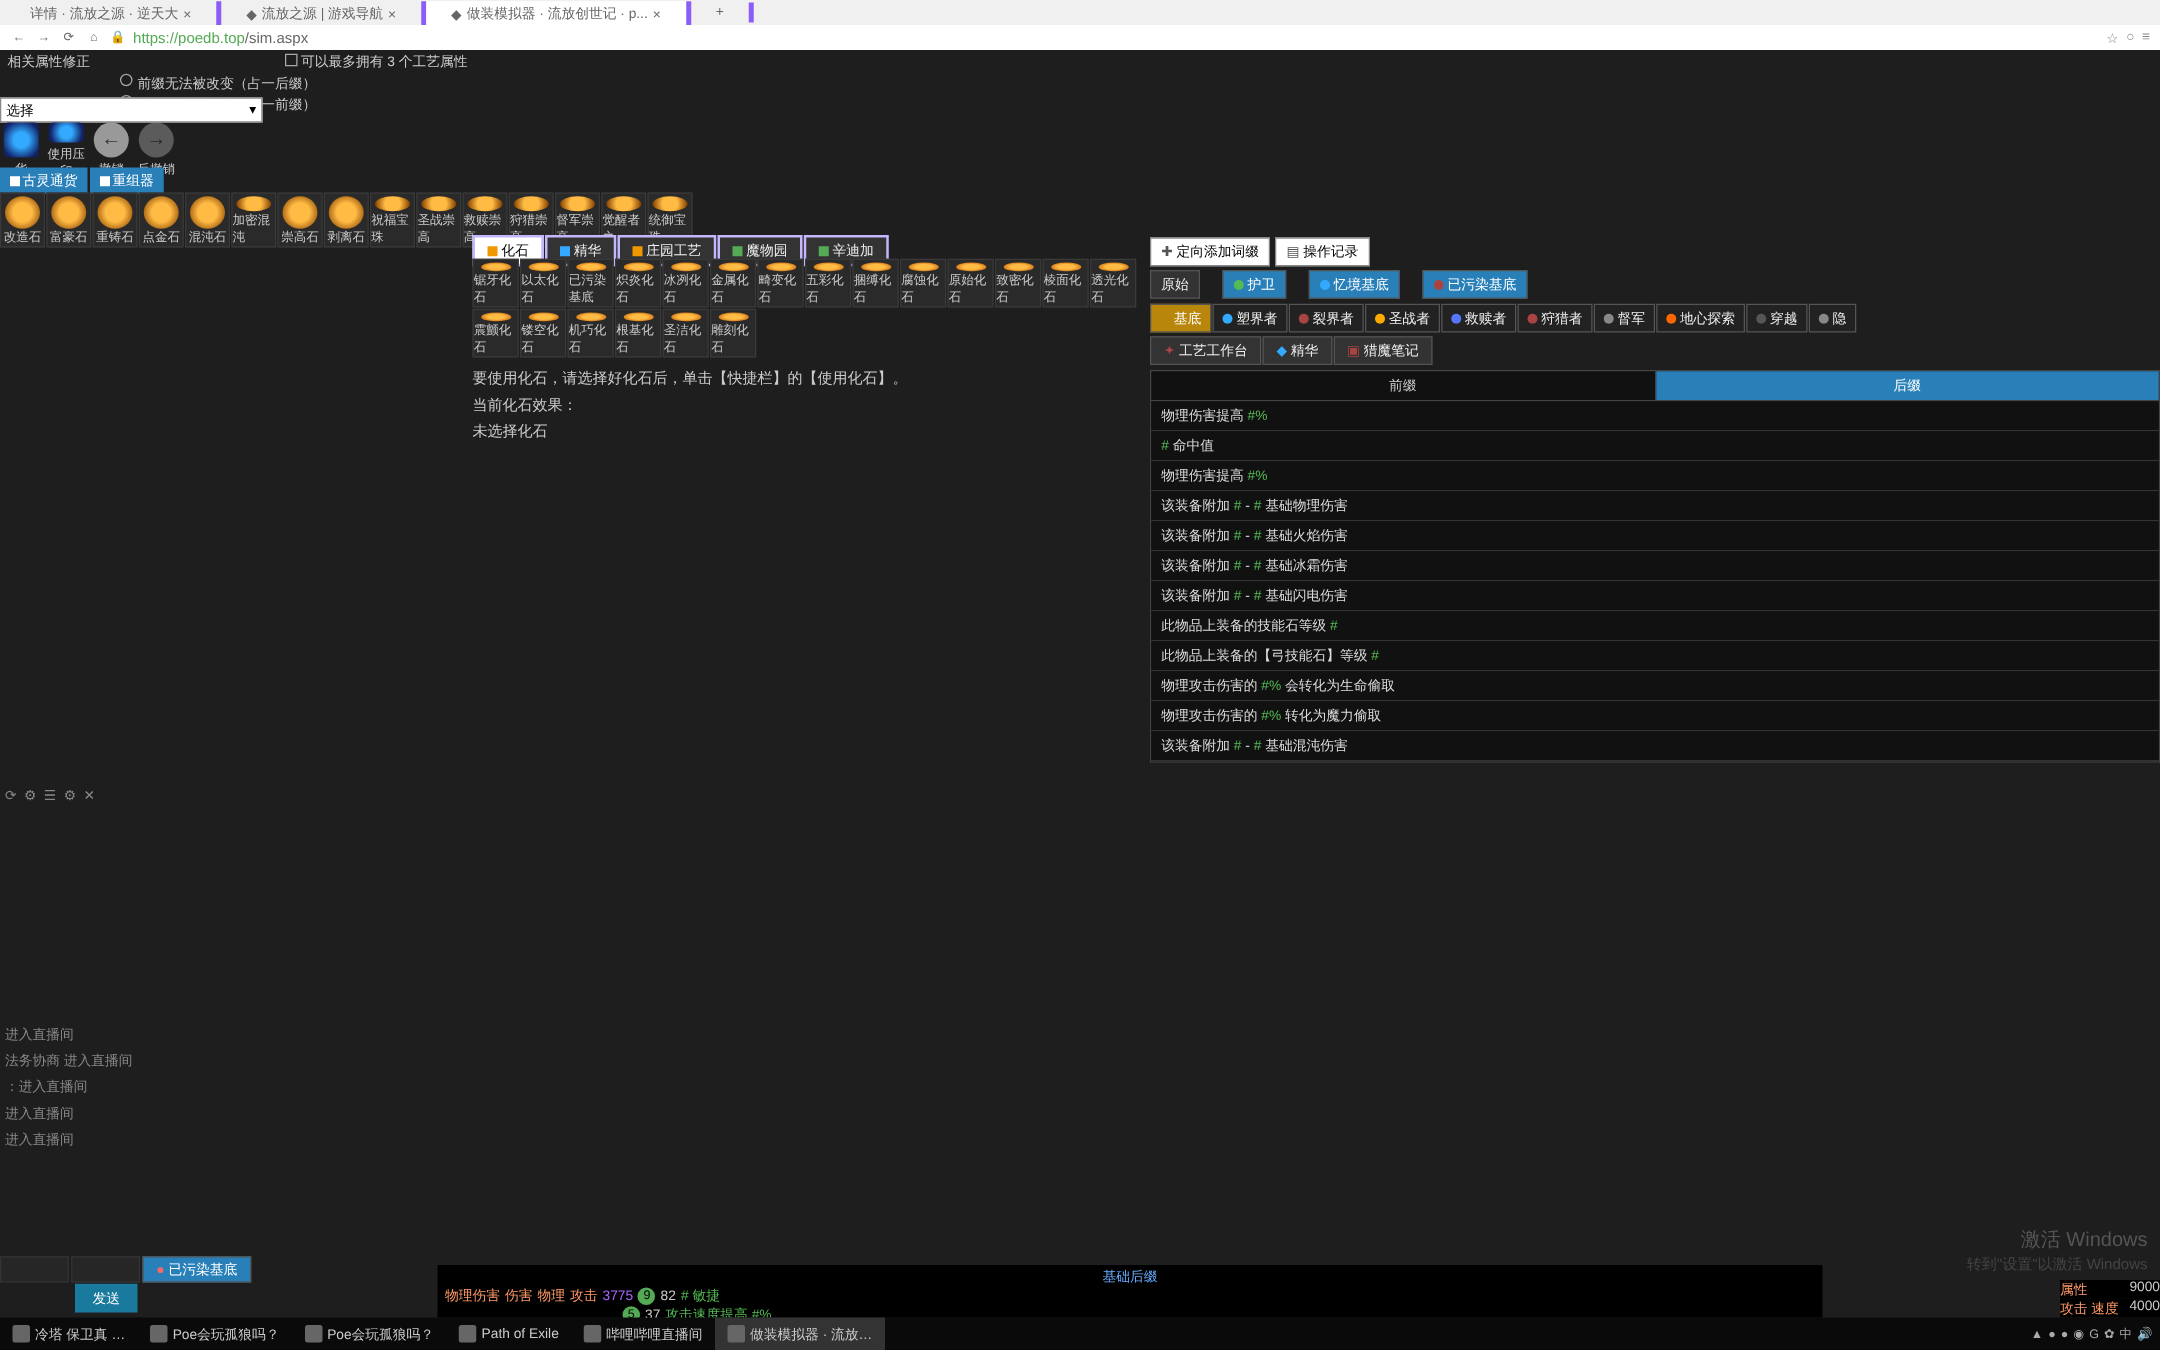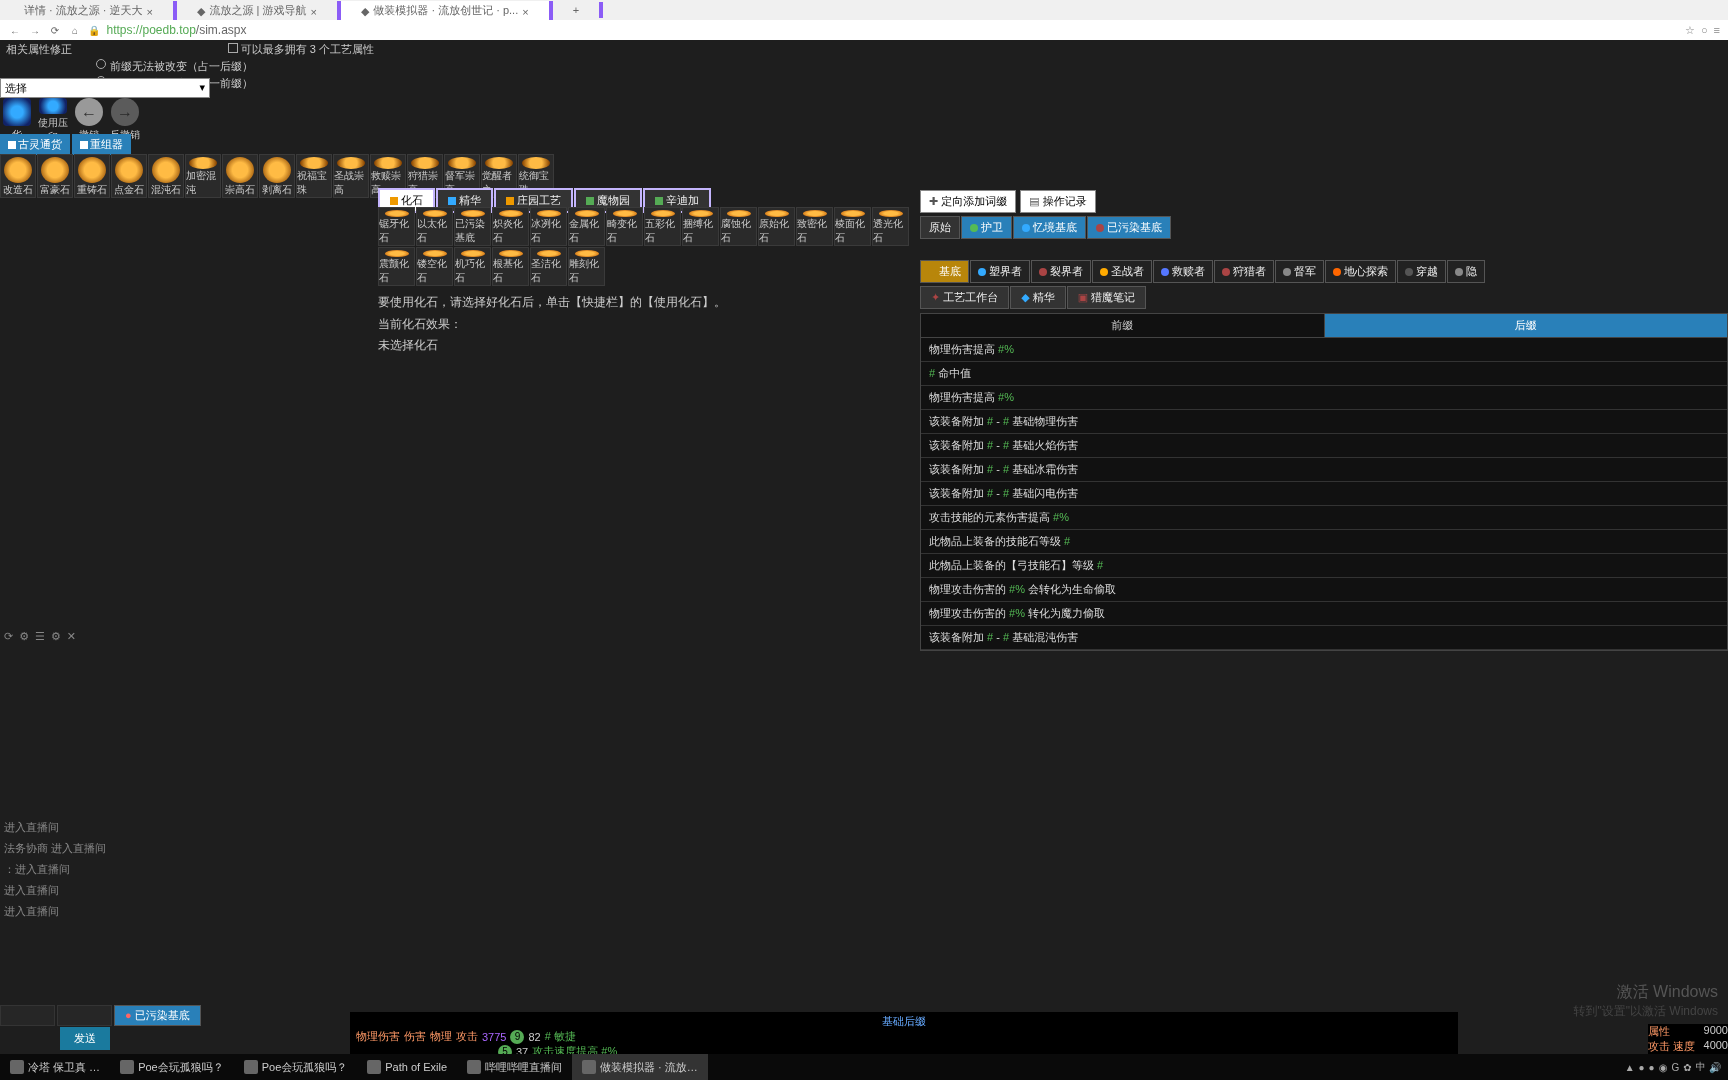--- a/index.html
+++ b/index.html
@@ -57,21 +57,21 @@
 .fossil-slot{width:37px;height:39px;background:#2a2a2a;border:1px solid #3a3a3a;display:flex;flex-direction:column;align-items:center;font-size:10px;color:#ccc}
 .fossil-icon{width:24px;height:22px;background:radial-gradient(ellipse,#fb4 40%,#b50 90%);border-radius:50% 50% 45% 45%;margin-top:2px}
 
 .fossil-help{position:absolute;top:252px;left:378px;font-size:12px;color:#ccc;line-height:1.8}
 
 .right-panel{position:absolute;top:150px;left:920px;right:0}
 .rp-toprow{display:flex;gap:4px;margin-bottom:3px}
 .rp-btn{background:#fff;color:#000;padding:3px 8px;font-size:11px;border:1px solid #888;display:flex;align-items:center;gap:3px}
 .rp-btn .pl{color:#555}
 
-.rp-tabs{display:flex;gap:1px;margin-bottom:21px}
+.rp-tabs{display:flex;gap:18px;margin-bottom:4px}
 .rp-tab{padding:3px 8px;font-size:11px;background:#333;color:#eee;border:1px solid #555;display:flex;align-items:center;gap:3px}
 .rp-tab.on{background:#2980b9;color:#fff}
 .ric{width:8px;height:8px;border-radius:50%;display:inline-block}
 .ric.g{background:#5b5}
 .ric.b{background:#3af}
 
 .rp-faction{display:flex;gap:1px;margin-bottom:3px;flex-wrap:wrap}
 .rp-fac{padding:3px 7px;font-size:11px;background:#222;color:#eee;border:1px solid #555;display:flex;align-items:center;gap:3px}
 .rp-fac.on{background:#b8860b;color:#fff}
 .fic2{width:8px;height:8px;display:inline-block;border-radius:50%}
@@ -476,21 +476,20 @@
       <div class="rp-hcell on">后缀</div>
     </div>
     <div class="mod-list" id="mod-list">
         <div class="mod-row">物理伤害提高 <span class="h">#</span><span class="h">%</span></div>
         <div class="mod-row"><span class="h">#</span> 命中值</div>
         <div class="mod-row">物理伤害提高 <span class="h">#</span><span class="h">%</span></div>
         <div class="mod-row">该装备附加 <span class="h">#</span> - <span class="h">#</span> 基础物理伤害</div>
         <div class="mod-row">该装备附加 <span class="h">#</span> - <span class="h">#</span> 基础火焰伤害</div>
         <div class="mod-row">该装备附加 <span class="h">#</span> - <span class="h">#</span> 基础冰霜伤害</div>
         <div class="mod-row">该装备附加 <span class="h">#</span> - <span class="h">#</span> 基础闪电伤害</div>
-        <div class="mod-row">攻击技能的元素伤害提高 <span class="h">#</span><span class="h">%</span></div>
         <div class="mod-row">此物品上装备的技能石等级 <span class="h">#</span></div>
         <div class="mod-row">此物品上装备的【弓技能石】等级 <span class="h">#</span></div>
         <div class="mod-row">物理攻击伤害的 <span class="h">#</span><span class="h">%</span> 会转化为生命偷取</div>
         <div class="mod-row">物理攻击伤害的 <span class="h">#</span><span class="h">%</span> 转化为魔力偷取</div>
         <div class="mod-row">该装备附加 <span class="h">#</span> - <span class="h">#</span> 基础混沌伤害</div>
       </div>
   </div>
 
   <div class="chat-icons">
     <span>⟳</span>

